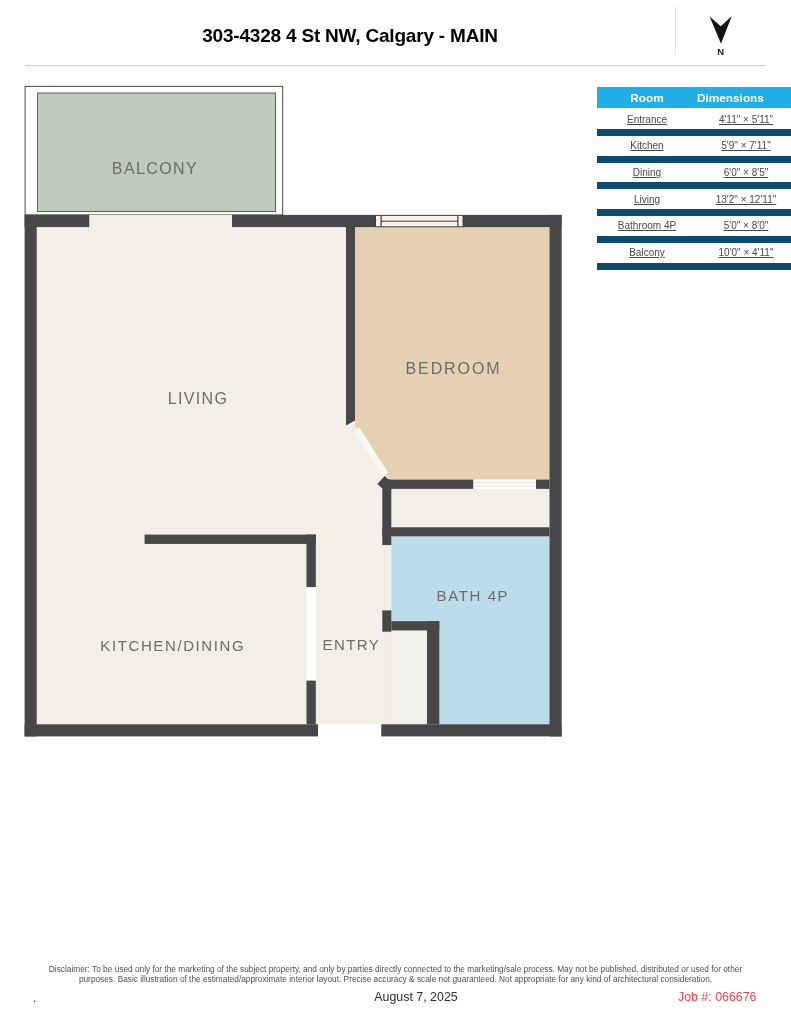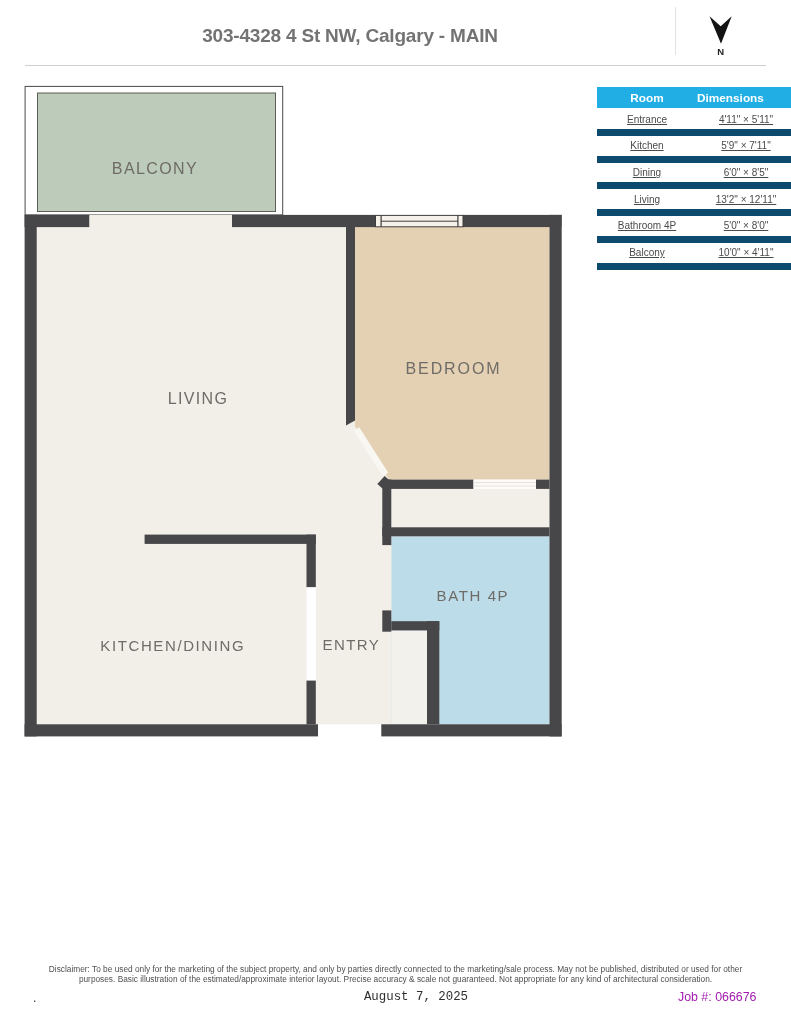--- a/index.html
+++ b/index.html
@@ -1,32 +1,32 @@
 <!DOCTYPE html>
 <html><head>
 <meta charset="utf-8">
 <style>
   html,body{margin:0;padding:0;}
   body{width:791px;height:1024px;background:#ffffff;font-family:"Liberation Sans",sans-serif;position:relative;overflow:hidden;}
   .abs{position:absolute;}
-  .title{left:0;top:25px;width:700px;text-align:center;font-size:19px;font-weight:bold;color:#737373;letter-spacing:-0.2px;}
+  .title{left:0;top:25px;width:700px;text-align:center;font-size:19px;font-weight:bold;color:#000000;letter-spacing:-0.2px;}
   .vline{left:675px;top:7px;width:1px;height:48px;background:#e2e2e2;}
   .hrule{left:25px;top:65px;width:741px;height:1px;background:#cfcfcf;}
   .tbl{left:597px;top:87px;width:198px;font-size:10px;color:#4a4a4a;}
   .tbl .pad{height:1.4px;}
   .tbl .hd{height:21px;background:#21aee5;color:#ffffff;display:flex;align-items:center;font-size:11.8px;font-weight:bold;}
   .tbl .hd .c1{width:100px;text-align:center;}
   .tbl .hd .c2{width:98px;text-align:left;}
   .tbl .row{height:19.7px;display:flex;align-items:center;border-bottom:7px solid #0c4a6e;text-decoration:underline;}
   .tbl .row .c1{width:100px;text-align:center;}
   .tbl .row .c2{width:98px;text-align:center;}
   .disc{left:35px;top:956.6px;width:721px;text-align:center;font-size:8.3px;line-height:10.3px;color:#4f4f4f;margin-top:7px;}
   .dot{left:33px;top:991px;font-size:12px;color:#333;}
-  .date{left:316px;top:990px;width:200px;text-align:center;font-size:12.4px;color:#2f2f2f;font-family:Liberation Mono, monospace;}
-  .job{left:556px;top:990px;width:200.5px;text-align:right;font-size:12.4px;color:#a21caf;}
+  .date{left:316px;top:990px;width:200px;text-align:center;font-size:12.4px;color:#2f2f2f;}
+  .job{left:556px;top:990px;width:200.5px;text-align:right;font-size:12.4px;color:#ef4444;}
 </style>
 </head>
 <body>
 
 <div class="abs title">303-4328 4 St NW, Calgary - MAIN</div>
 
 <div class="abs vline"></div>
 
 <svg class="abs" style="left:700px;top:10px;" width="42" height="50" viewBox="0 0 42 50">
   <polygon points="9.5,6.2 20.7,16.3 31.7,6.2 21,33.8" fill="#141414"></polygon>

